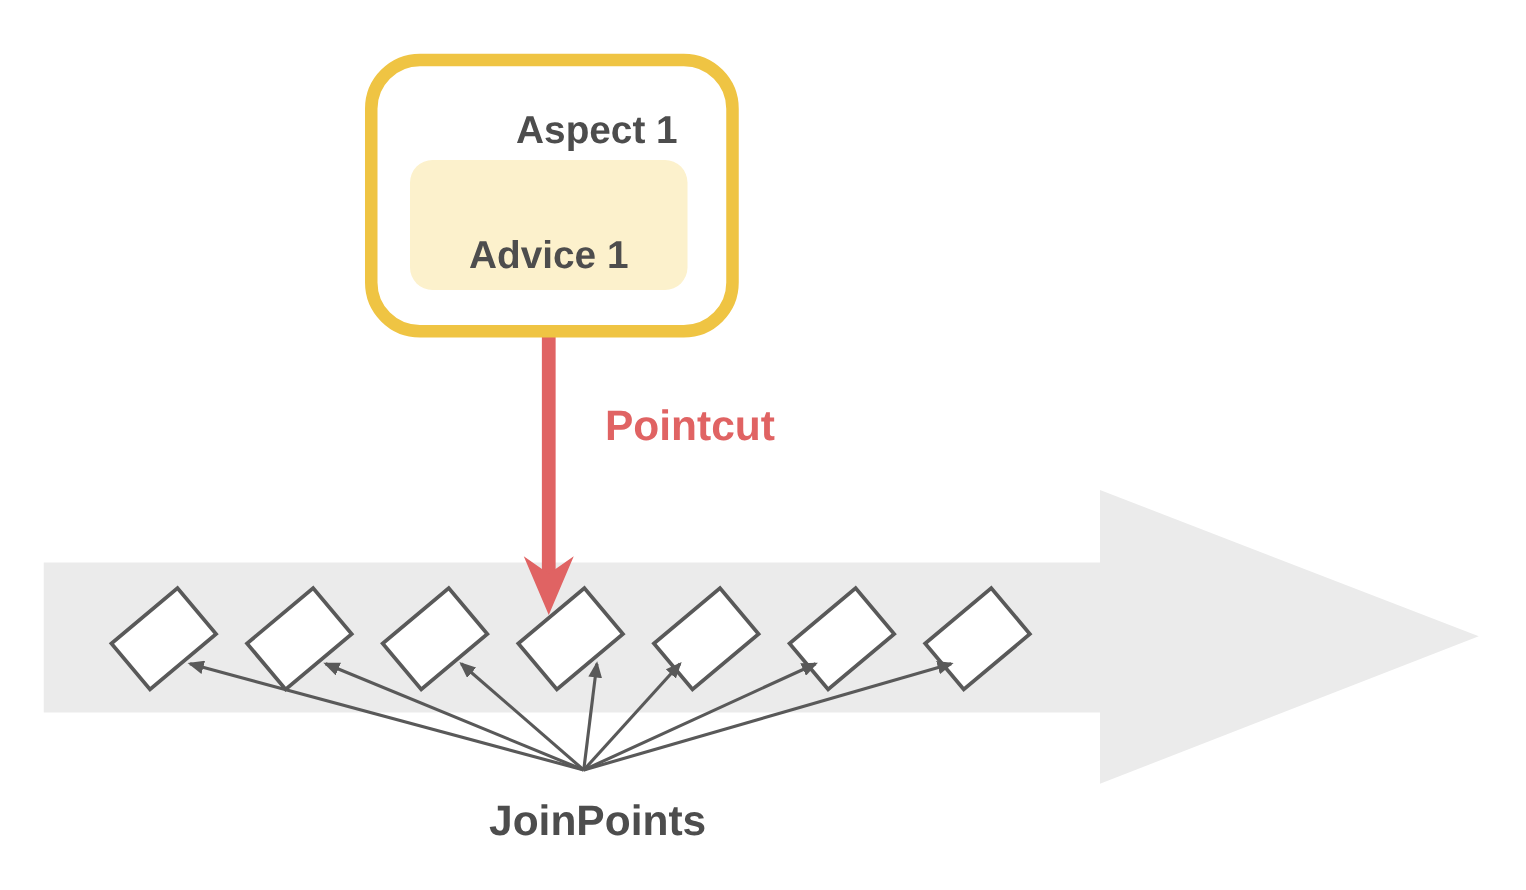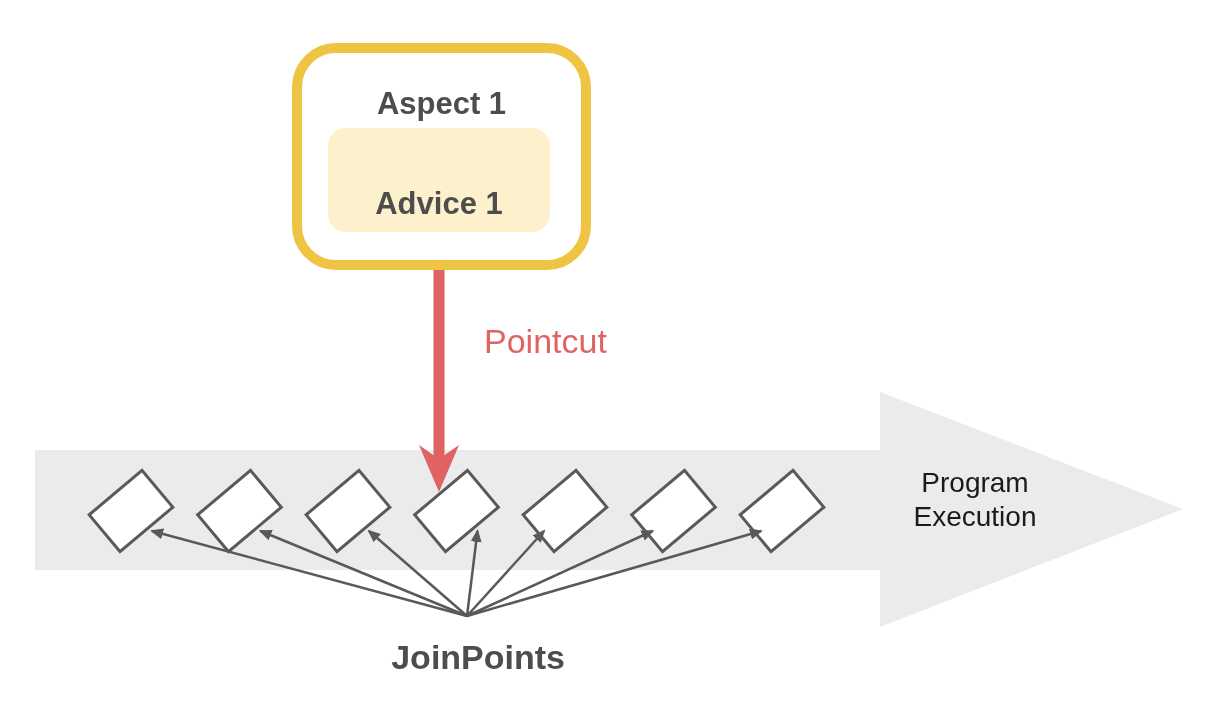--- a/index.html
+++ b/index.html
@@ -23,34 +23,34 @@
   .aspect-box{
     position:absolute;left:292px;top:43px;width:299px;height:227px;
     box-sizing:border-box;
     border:10px solid var(--aspect-border);
     border-radius:44px;
     background:#ffffff;
   }
   .aspect-label{
     position:absolute;left:292px;top:86px;width:299px;
     text-align:center;
-    font-size:31px;font-weight:bold;color:var(--label-dark);
+    font-size:31px;font-weight:bold;color:var(--label-dark);padding-left:36px;
   }
   .advice-box{
     position:absolute;left:328px;top:128px;width:222px;height:104px;
     border-radius:18px;
     background:var(--advice-fill);
     display:flex;align-items:center;justify-content:center;
   }
   .advice-box span{
     font-size:31px;font-weight:bold;color:var(--label-dark);margin-top:48px;
   }
   .pointcut-label{
     position:absolute;left:484px;top:322px;
-    font-size:34px;font-weight:normal;color:var(--pointcut-red);
+    font-size:34px;font-weight:bold;color:var(--pointcut-red);
     white-space:nowrap;
   }
   .joinpoints-label{
     position:absolute;left:365px;top:638px;width:200px;
     text-align:right;
     font-size:34px;font-weight:bold;color:var(--label-dark);
     white-space:nowrap;
   }
   .program-label{
     position:absolute;left:903px;top:466px;width:144px;
@@ -82,21 +82,20 @@
       <line x1="467" y1="616" x2="260.5" y2="531" stroke="#595959" stroke-width="2.5" marker-end="url(#ah)"></line>
       <line x1="467" y1="616" x2="369" y2="531" stroke="#595959" stroke-width="2.5" marker-end="url(#ah)"></line>
       <line x1="467" y1="616" x2="477.5" y2="531" stroke="#595959" stroke-width="2.5" marker-end="url(#ah)"></line>
       <line x1="467" y1="616" x2="544" y2="531" stroke="#595959" stroke-width="2.5" marker-end="url(#ah)"></line>
       <line x1="467" y1="616" x2="652.5" y2="531" stroke="#595959" stroke-width="2.5" marker-end="url(#ah)"></line>
       <line x1="467" y1="616" x2="761" y2="531" stroke="#595959" stroke-width="2.5" marker-end="url(#ah)"></line>
       <line x1="439" y1="232" x2="439" y2="461" stroke="#E06363" stroke-width="11"></line>
       <polygon points="439,492 419,445 439,459 459,445" fill="#E06363"></polygon>
     </svg>
 
-  <div class="program-label">Program Execution</div>
 
   <div class="aspect-box"></div>
 
   <div class="aspect-label">Aspect 1</div>
 
   <div class="advice-box">
     <span>Advice 1</span>
   </div>
 
   <div class="pointcut-label">Pointcut</div>

